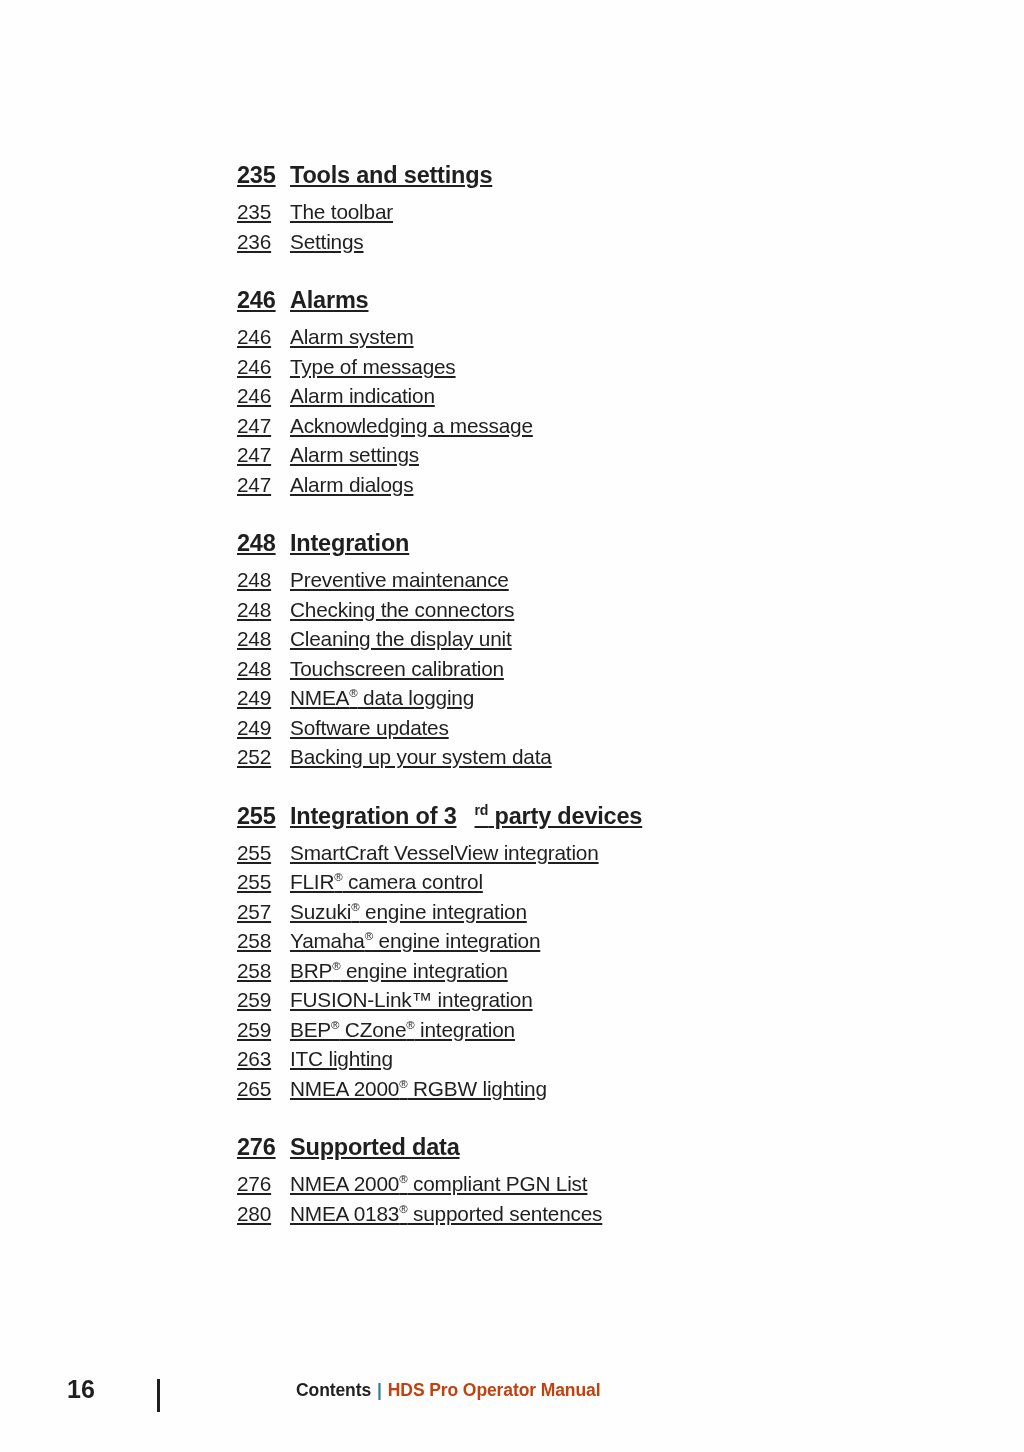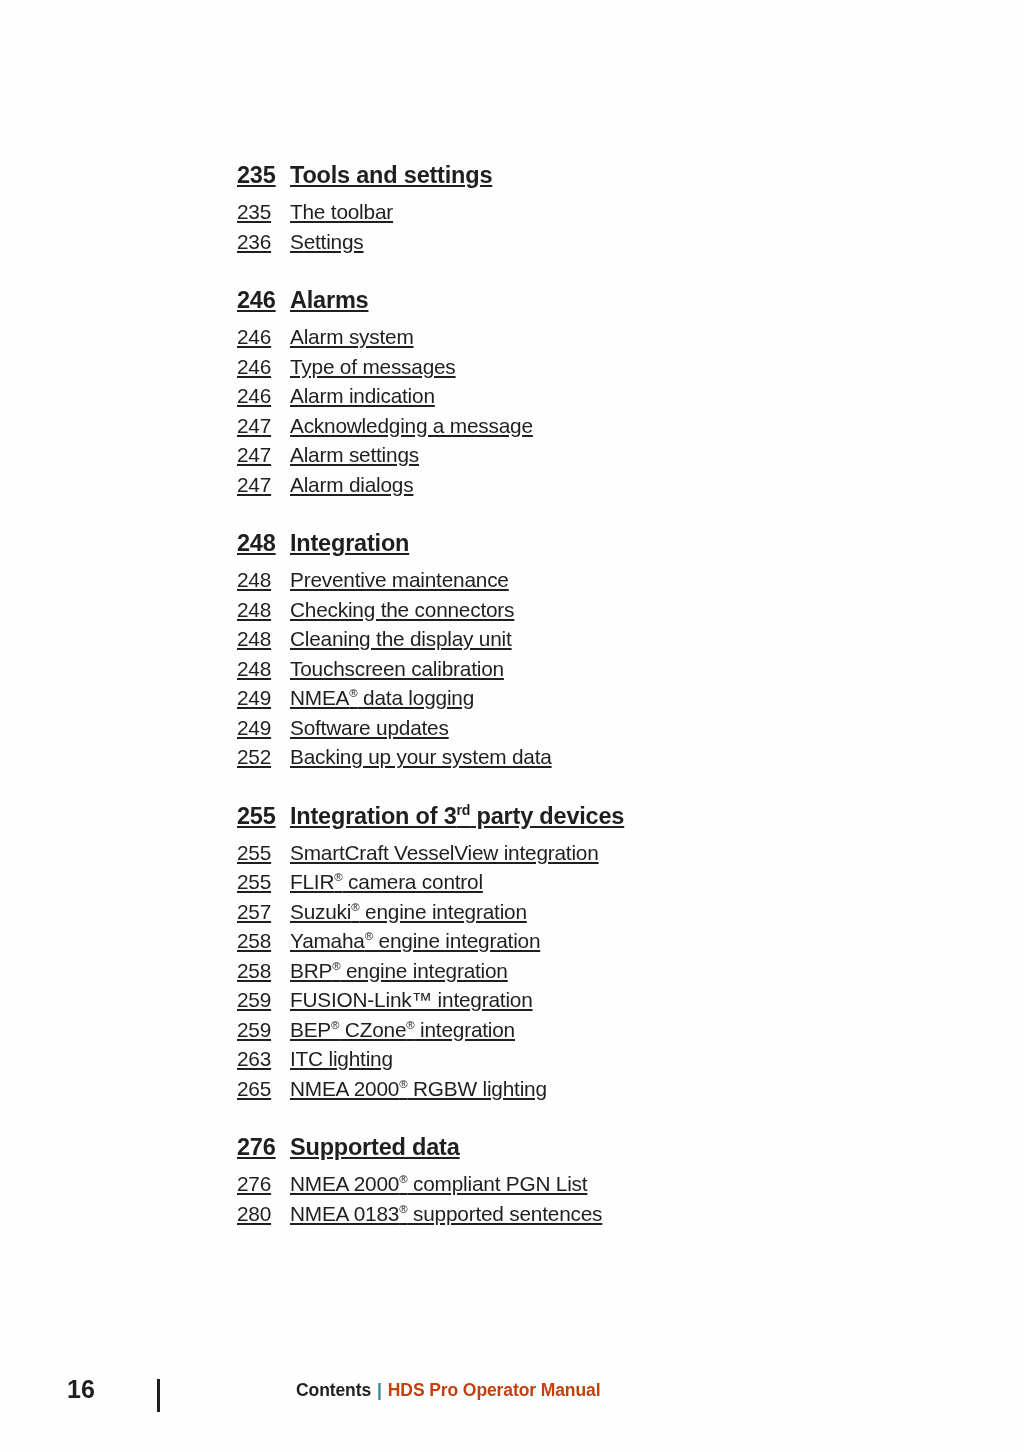--- a/index.html
+++ b/index.html
@@ -31,21 +31,21 @@
   .toc-row {
     display: flex;
     font-size: 20.8px;
     line-height: 29.5px;
     letter-spacing: -0.2px;
   }
   .col-num { flex: 0 0 53px; }
   .col-title { flex: 1 1 auto; }
 
   sup.mark { font-size: 0.55em; vertical-align: super; line-height: 0; }
-  sup.ord  { font-size: 0.6em;  vertical-align: super; line-height: 0; }
+  sup.ord  { font-size: 0.6em;  vertical-align: super; line-height: 0; margin-left: 18px; }
 
   
   .footer-page-number {
     position: absolute;
     left: 67px;
     top: 1375px;
     font-size: 25px;
     font-weight: 700;
   }
   .footer-divider {

